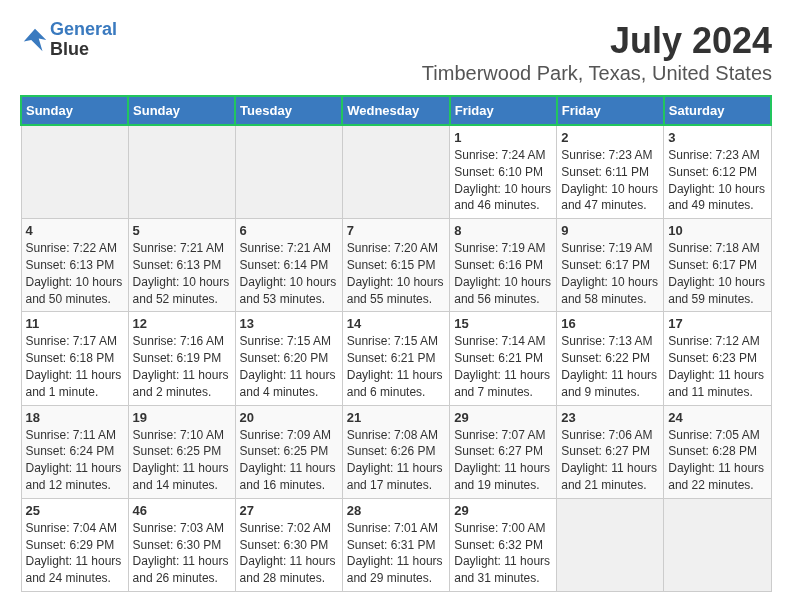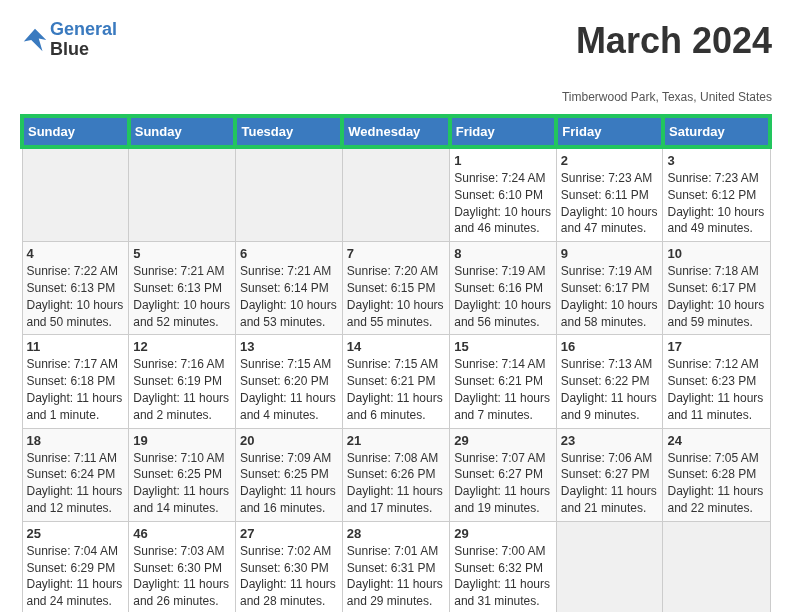--- a/index.html
+++ b/index.html
@@ -35,36 +35,35 @@
     }
     .title-area {
       text-align: right;
     }
     .month-title {
       font-size: 36px;
       font-weight: bold;
       color: #333;
     }
     .location-title {
-      font-size: 12px;
+      font-size: 20px;
       color: #555;
-      margin-top: 28px;
     }
     .calendar {
       width: 100%;
       border-collapse: collapse;
       font-size: 11px;
     }
     .calendar th {
       background-color: #3a7abf;
       color: #fff;
       padding: 6px 4px;
       text-align: left;
       font-size: 13px;
-      border: 4px solid #22c55e;
+      border: 2px solid #22c55e;
     }
     .calendar td {
       border: 1px solid #ccc;
       vertical-align: top;
       padding: 4px;
       width: 108px;
       min-height: 80px;
       background: #fff;
     }
     .calendar tr:nth-child(even) td {
@@ -92,21 +91,21 @@
 <div class="header-area">
   <div class="logo">
     <svg class="logo-bird" viewBox="0 0 40 40">
       <polygon points="20,5 35,20 25,18 30,35 15,20 5,22" fill="#3a7abf"></polygon>
     </svg>
     <div class="logo-text">
       <span>General</span><br><span style="color:#333;">Blue</span>
     </div>
   </div>
   <div class="title-area">
-    <div class="month-title">March 2024</div>
+    <div class="month-title">July 2024</div>
     <div class="location-title">Timberwood Park, Texas, United States</div>
   </div>
 </div>
 
 <table class="calendar">
   <thead>
     <tr id="header-row">
     <th>Sunday</th>
         <th>Sunday</th>
         <th>Tuesday</th>

